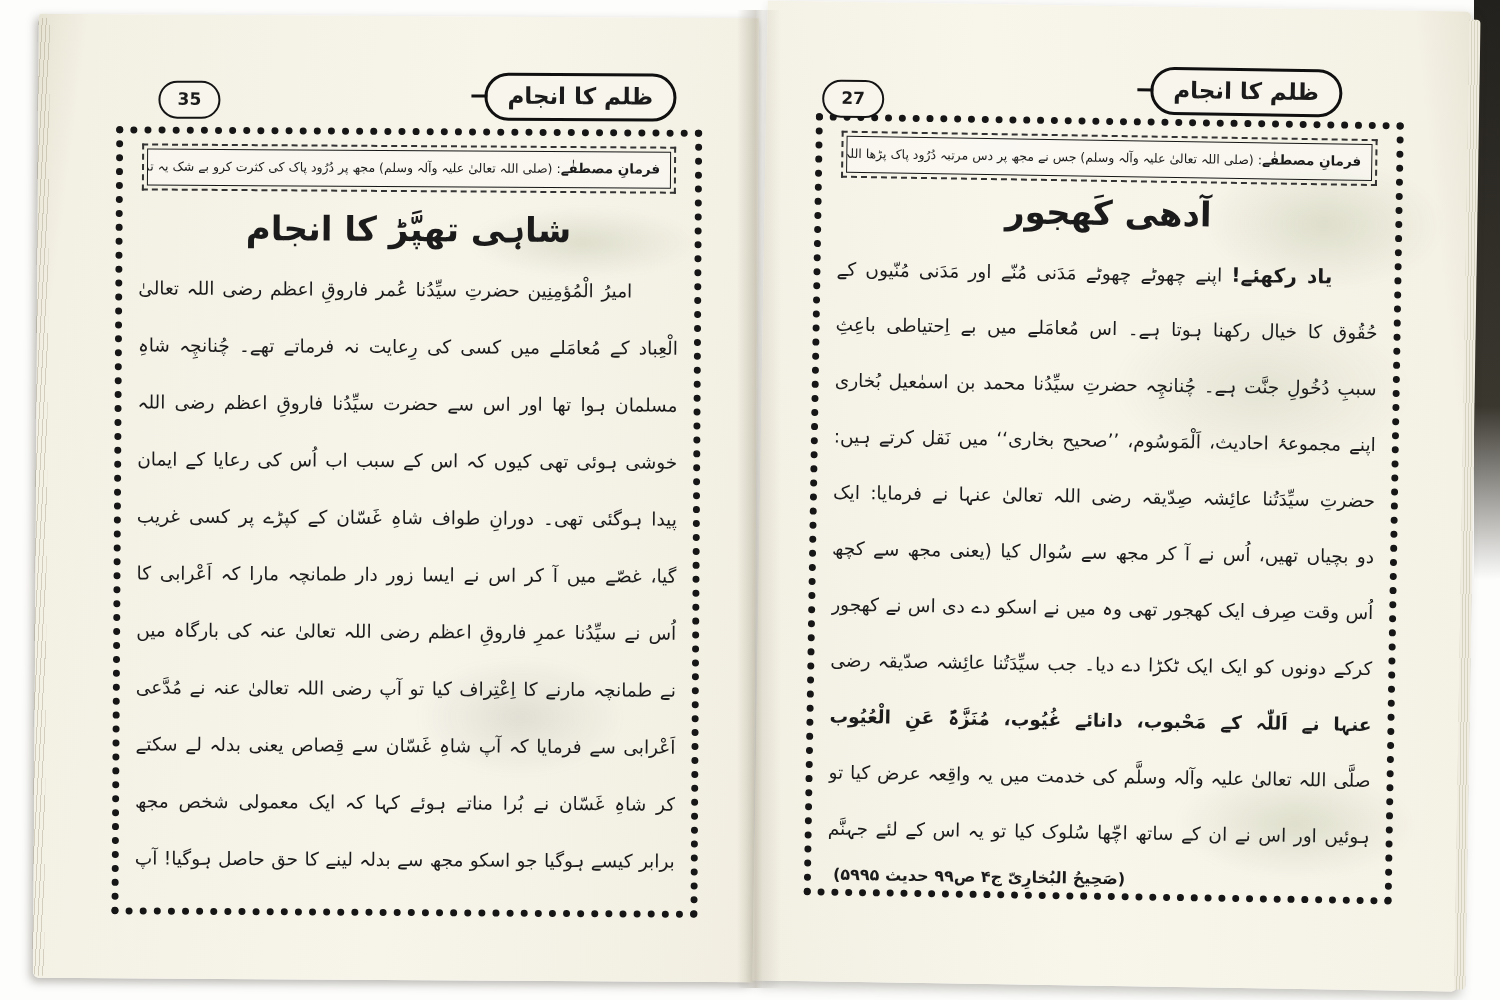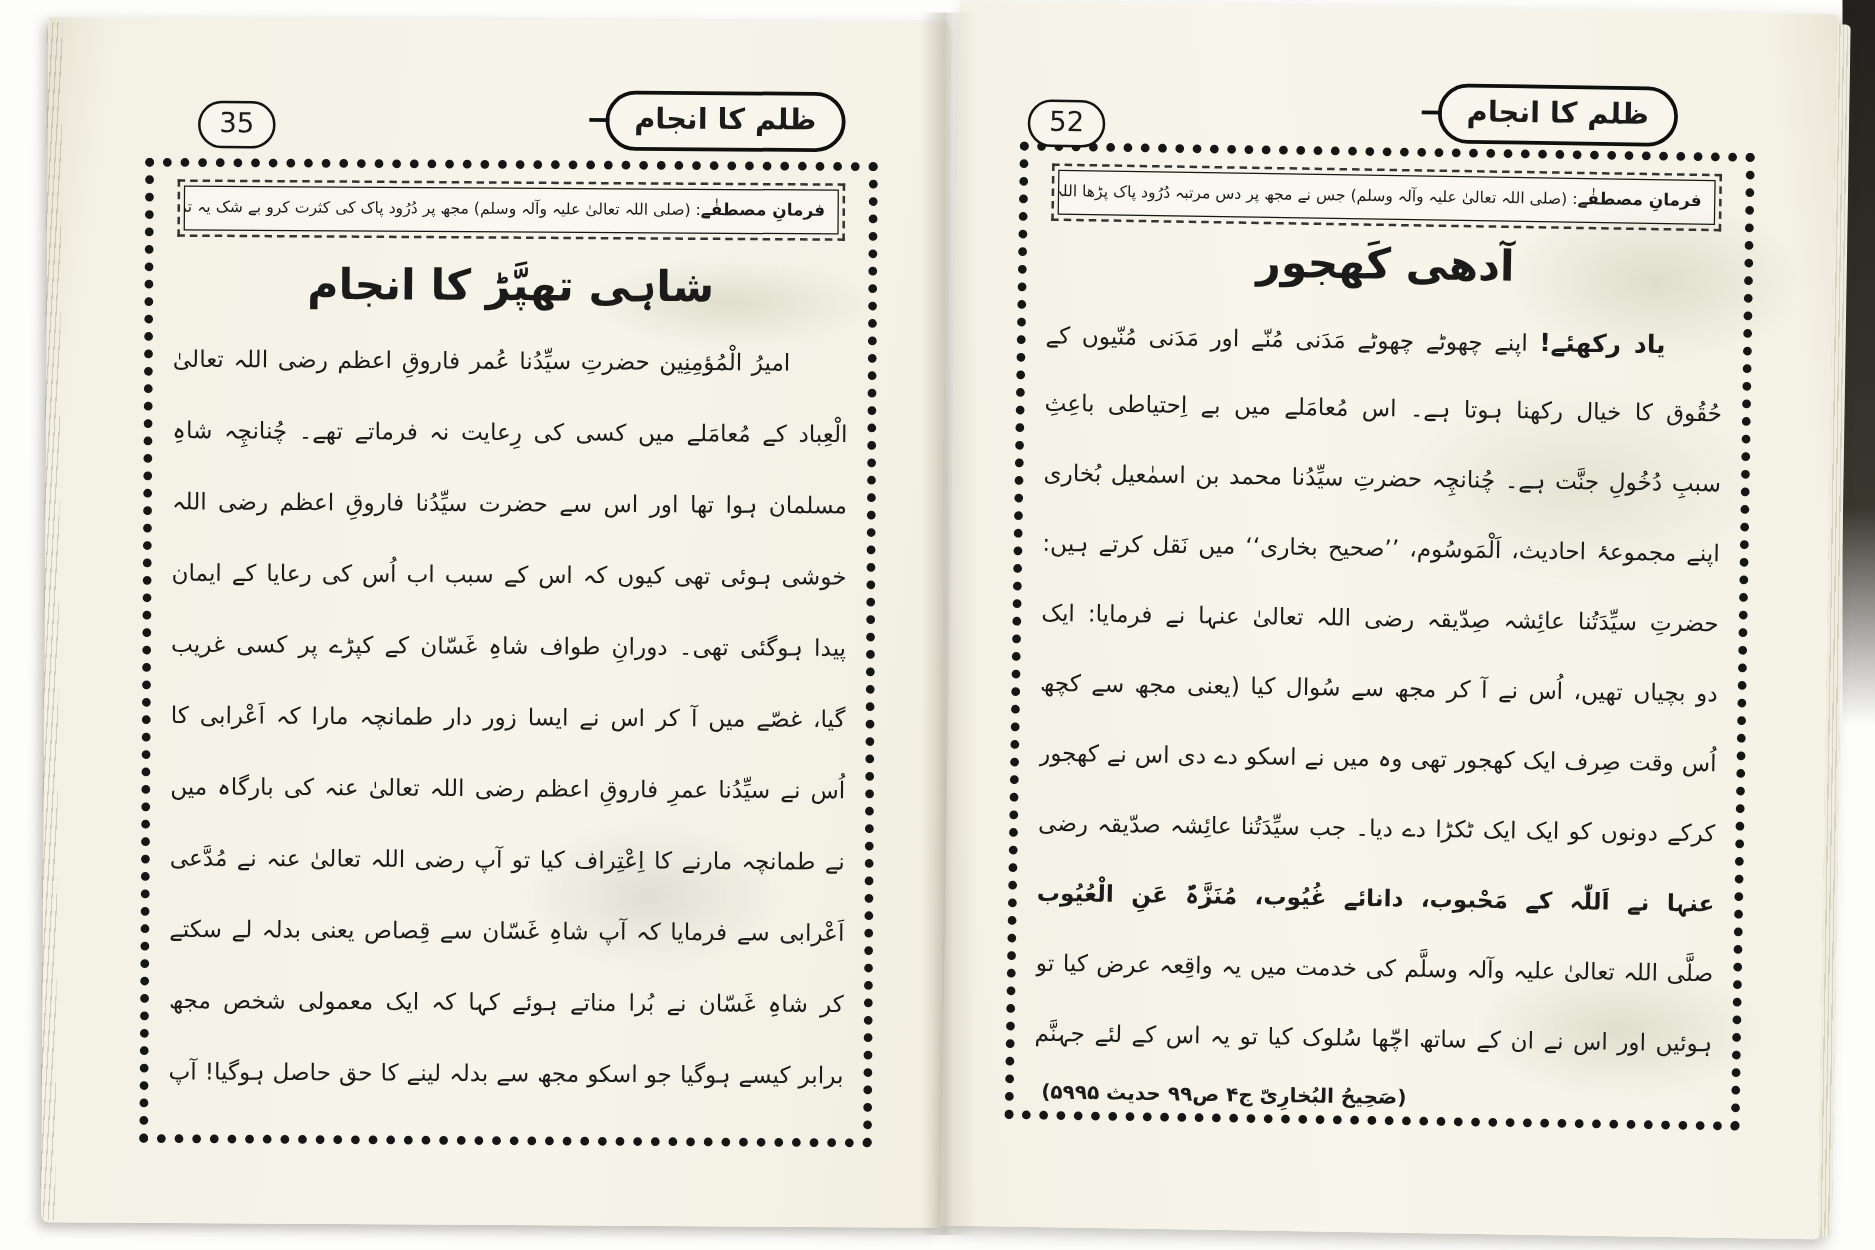--- a/index.html
+++ b/index.html
@@ -56,21 +56,21 @@
   .g2{left:380px;top:640px;width:210px;height:120px;background:radial-gradient(ellipse,rgba(120,120,110,.16),rgba(120,120,110,0) 70%);}
   .g3{left:440px;top:150px;width:240px;height:130px;}
   .g4{left:350px;top:300px;width:300px;height:160px;background:radial-gradient(ellipse,rgba(130,142,96,.15),rgba(130,142,96,0) 70%);}
   .g5{left:420px;top:760px;width:240px;height:110px;}
 
   
   .pill{
     position:absolute;z-index:8;box-sizing:border-box;
     width:62px;height:38px;line-height:33px;text-align:center;
     border:2.5px solid #141414;border-radius:19px;
-    font-weight:normal;font-size:22px;background:#f8f5ec;
+    font-weight:bold;font-size:17px;background:#f8f5ec;
   }
   .page-left .pill{left:120px;top:66px;}
   .page-right .pill{left:56px;top:78px;}
 
   .title-badge{
     position:absolute;z-index:8;box-sizing:border-box;
     border:3px solid #101010;border-radius:26px;
     padding:7px 20px 9px;background:#f8f5ec;
     font-weight:bold;font-size:23px;direction:rtl;white-space:nowrap;
   }
@@ -158,21 +158,21 @@
       </div>
     </div>
   </div>
 
   <div class="page page-right">
     <div class="ghost g3"></div>
     <div class="ghost g4"></div>
     <div class="ghost g5"></div>
 
     <div class="pill">
-      <span>52</span>
+      <span>27</span>
     </div>
     <div class="title-badge">
       <span>ظلم کا انجام</span>
     </div>
 
     <div class="frame">
       <div class="farman">
         <span class="farman-label">فرمانِ مصطفٰے</span><span>: (صلی اللہ تعالیٰ علیہ وآلہ وسلم) جس نے مجھ پر دس مرتبہ دُرُود پاک پڑھا اللہ تعالیٰ اُس پر سو رحمتیں نازل فرماتا ہے ۔</span>
       </div>
 

